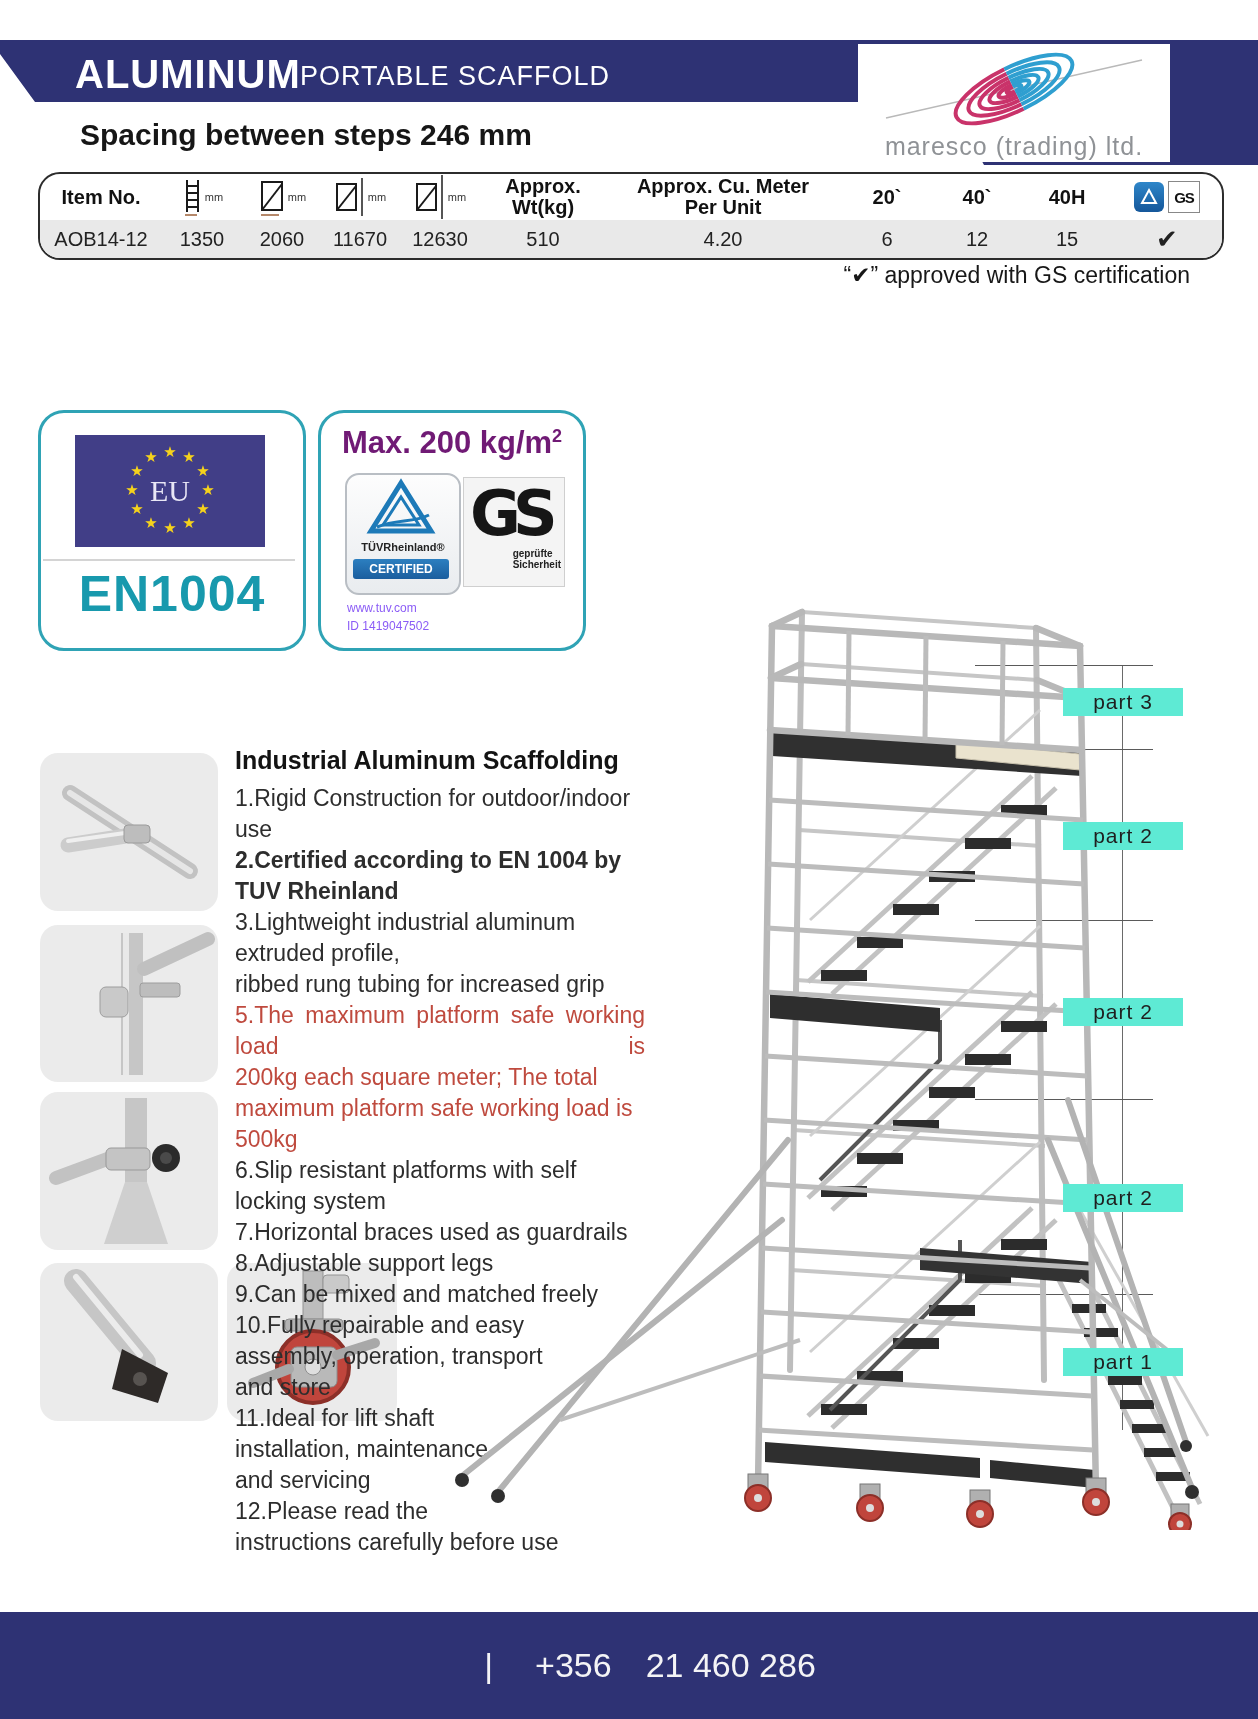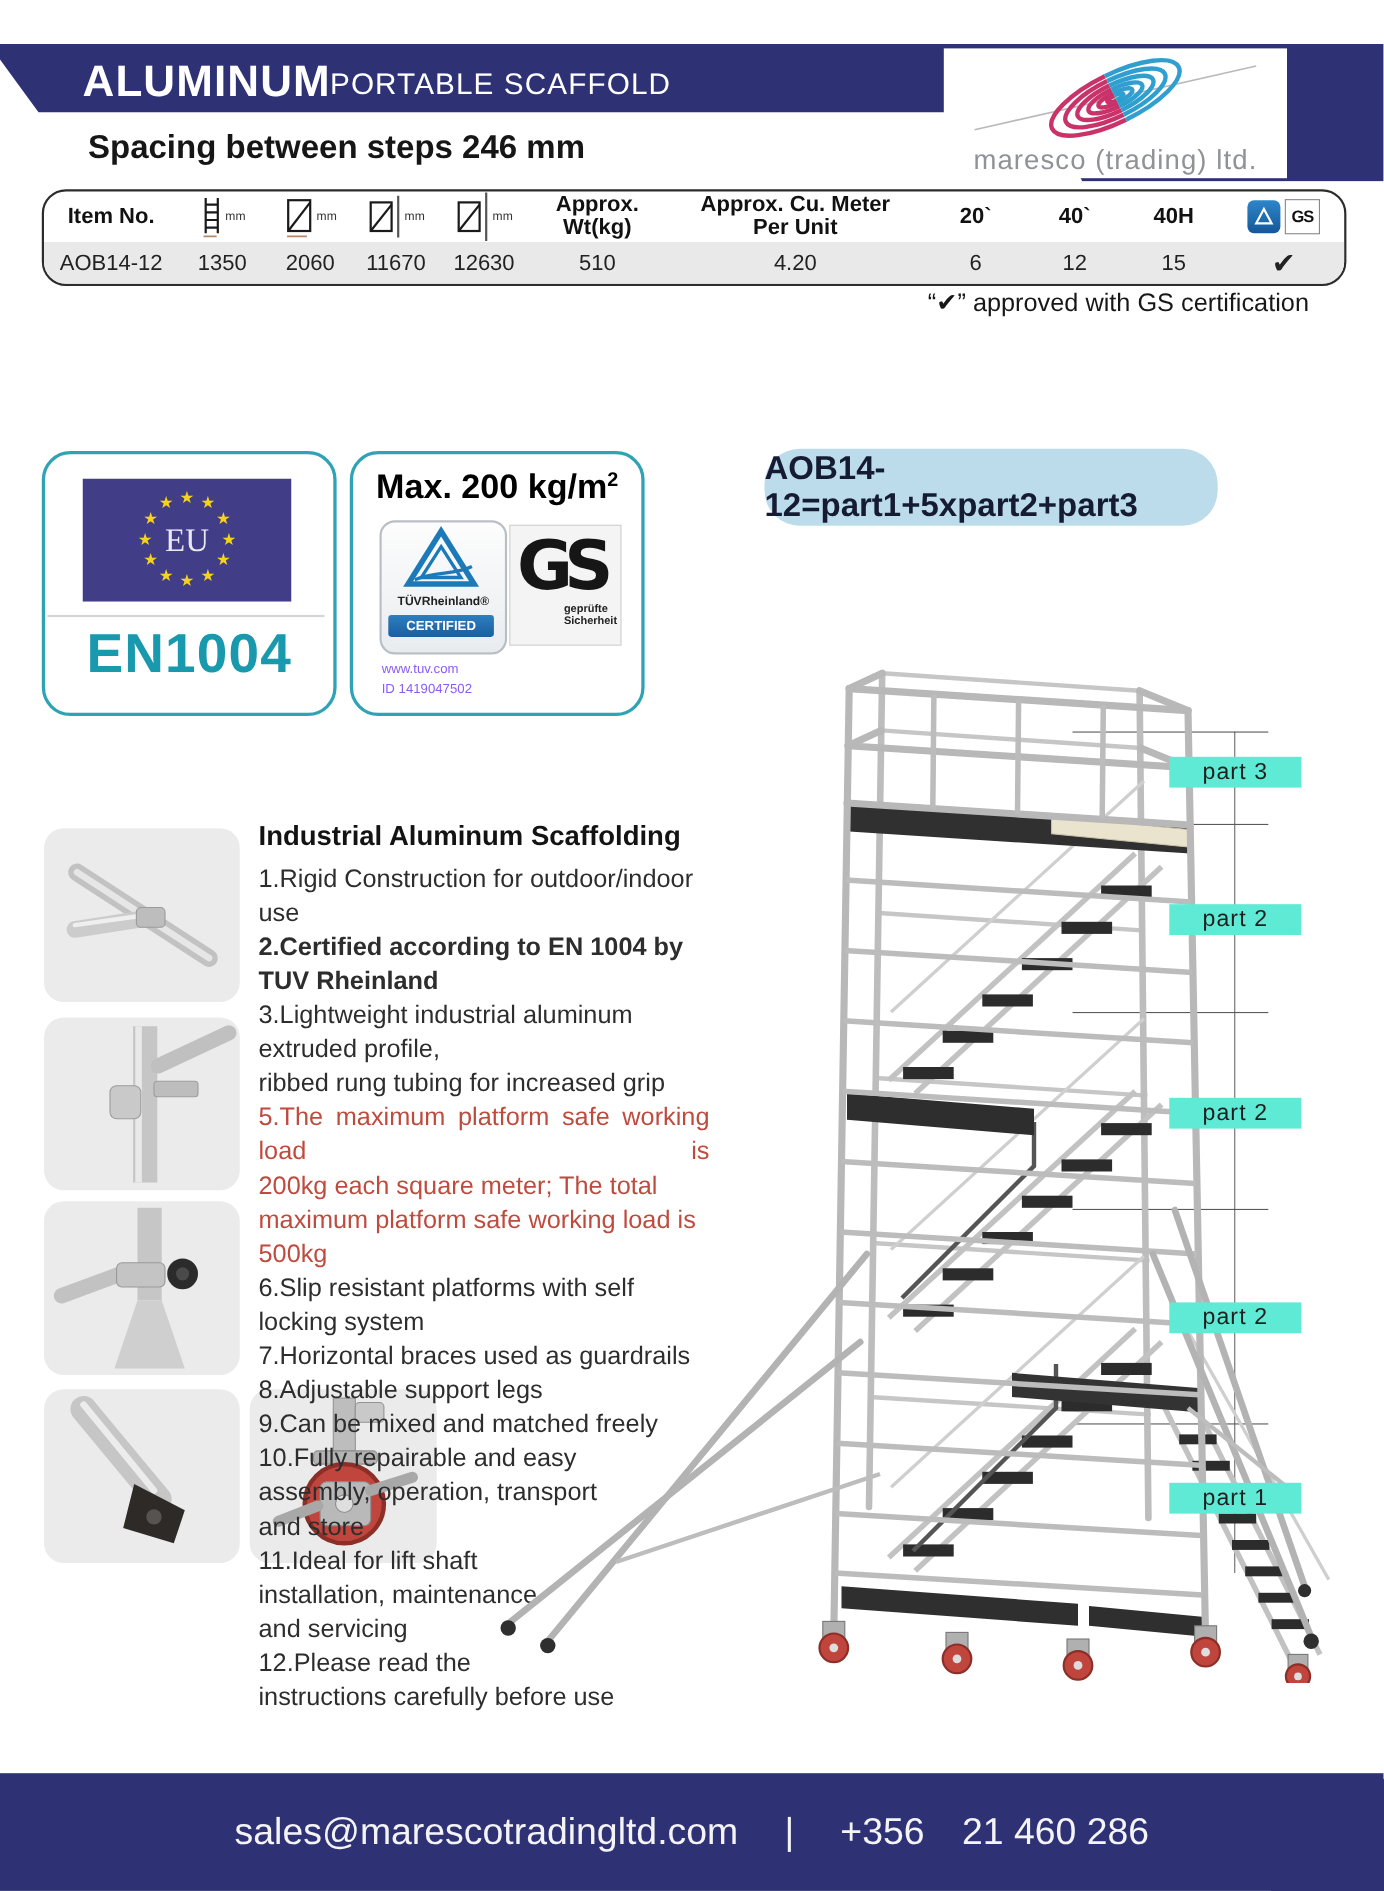--- a/index.html
+++ b/index.html
@@ -42,21 +42,21 @@
   .note{position:absolute;left:700px;top:262px;width:490px;text-align:right;font-size:23px;color:#171717;}
 
   
   .cbox{position:absolute;border:3px solid #2fa3b5;border-radius:26px;background:#fff;}
   .box-eu{left:38px;top:410px;width:262px;height:235px;}
   .eu-flag{position:absolute;left:34px;top:22px;}
   .eu-divider{position:absolute;left:2px;top:146px;width:252px;height:2px;background:#d4d4d4;}
   .en-label{position:absolute;left:0;top:152px;width:100%;text-align:center;font-size:50px;font-weight:800;
             color:#1899ad;letter-spacing:1px;}
   .box-max{left:318px;top:410px;width:262px;height:235px;}
-  .max-label{position:absolute;left:0;top:12px;width:100%;text-align:center;font-size:31px;font-weight:800;color:#000000;}
+  .max-label{position:absolute;left:0;top:12px;width:100%;text-align:center;font-size:31px;font-weight:800;color:#701a75;}
   .max-label sup{font-size:18px;}
   .tuv-badge{position:absolute;left:24px;top:60px;width:112px;height:118px;border:2px solid #b9bec4;
              border-radius:14px;background:linear-gradient(#fdfdfd,#e9ecef);overflow:hidden;}
   .tuv-name{position:absolute;left:0;top:66px;width:100%;text-align:center;font-size:11px;font-weight:700;color:#222;}
   .tuv-cert{position:absolute;left:6px;top:84px;width:96px;height:20px;background:linear-gradient(#2c7fc0,#1b5e9e);
             color:#fff;font-size:12px;font-weight:700;text-align:center;line-height:20px;border-radius:3px;}
   .gs-badge{position:absolute;left:142px;top:64px;width:100px;height:108px;background:#f4f4f4;
             border:1px solid #cfcfcf;}
   .gs-big{position:absolute;left:6px;top:6px;font-size:62px;font-weight:800;letter-spacing:-8px;color:#161616;
           line-height:60px;font-family:"DejaVu Sans",sans-serif;}
@@ -263,21 +263,20 @@
         <div>geprüfte</div>
           <div>Sicherheit</div>
       </div>
     </div>
     <div class="tuv-url">
       <div>www.tuv.com</div>
         <div>ID 1419047502</div>
     </div>
   </div>
 
-  <div class="pill">AOB14-12=part1+5xpart2+part3</div>
 
   <div class="tile" style="left:40px;top:753px;width:178px;height:158px">
     <svg width="178" height="158" viewBox="0 0 178 158">
       <line x1="30" y1="40" x2="150" y2="118" stroke="#c2c2c2" stroke-width="16" stroke-linecap="round"></line>
       <line x1="30" y1="40" x2="150" y2="118" stroke="#e6e6e6" stroke-width="6" stroke-linecap="round"></line>
       <line x1="28" y1="92" x2="92" y2="82" stroke="#cccccc" stroke-width="15" stroke-linecap="round"></line>
       <line x1="28" y1="88" x2="92" y2="79" stroke="#efefef" stroke-width="4" stroke-linecap="round"></line>
       <rect x="84" y="72" width="26" height="18" rx="4" fill="#bdbdbd" stroke="#9b9b9b"></rect>
     </svg>
   </div>
@@ -504,20 +503,19 @@
     </g>
   </svg>
 
   <div class="plabel" style="top:688px">part 3</div>
   <div class="plabel" style="top:822px">part 2</div>
   <div class="plabel" style="top:998px">part 2</div>
   <div class="plabel" style="top:1184px">part 2</div>
   <div class="plabel" style="top:1348px">part 1</div>
 
   <div class="footer">
-    <span>sales@marescotradingltd.com</span>
     <span class="sep">|</span>
     <span>+356</span>
     <span class="gap"></span>
     <span>21 460 286</span>
   </div>
 
 </div>
 
 </body></html>

